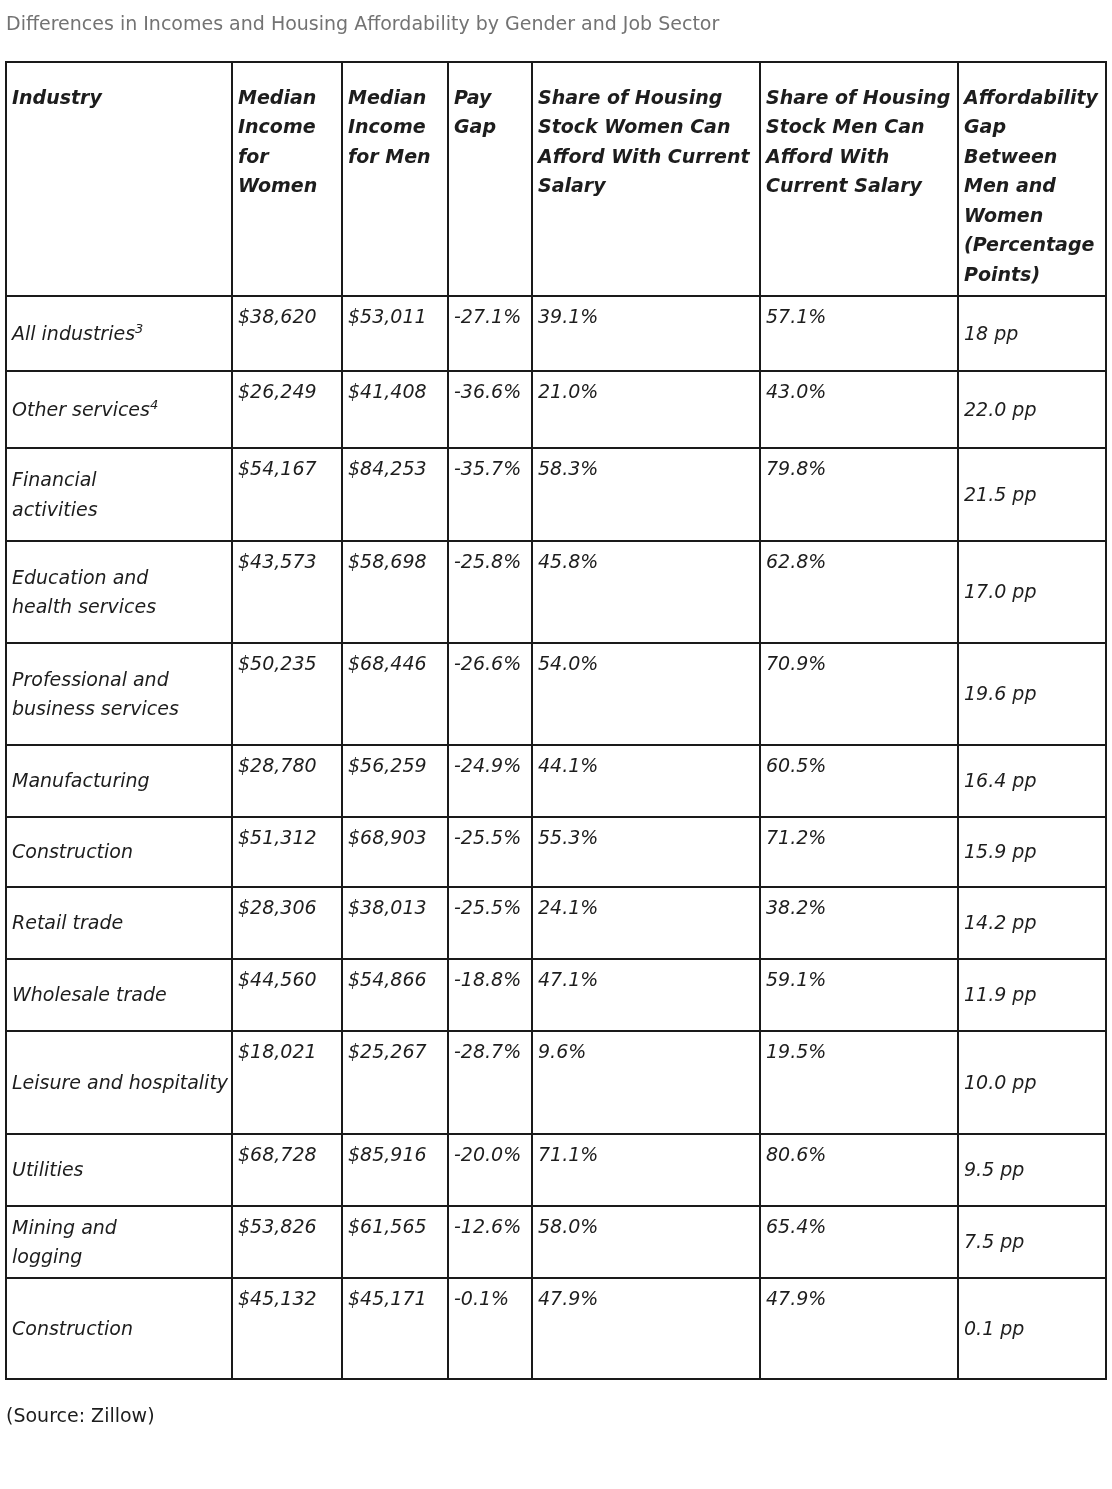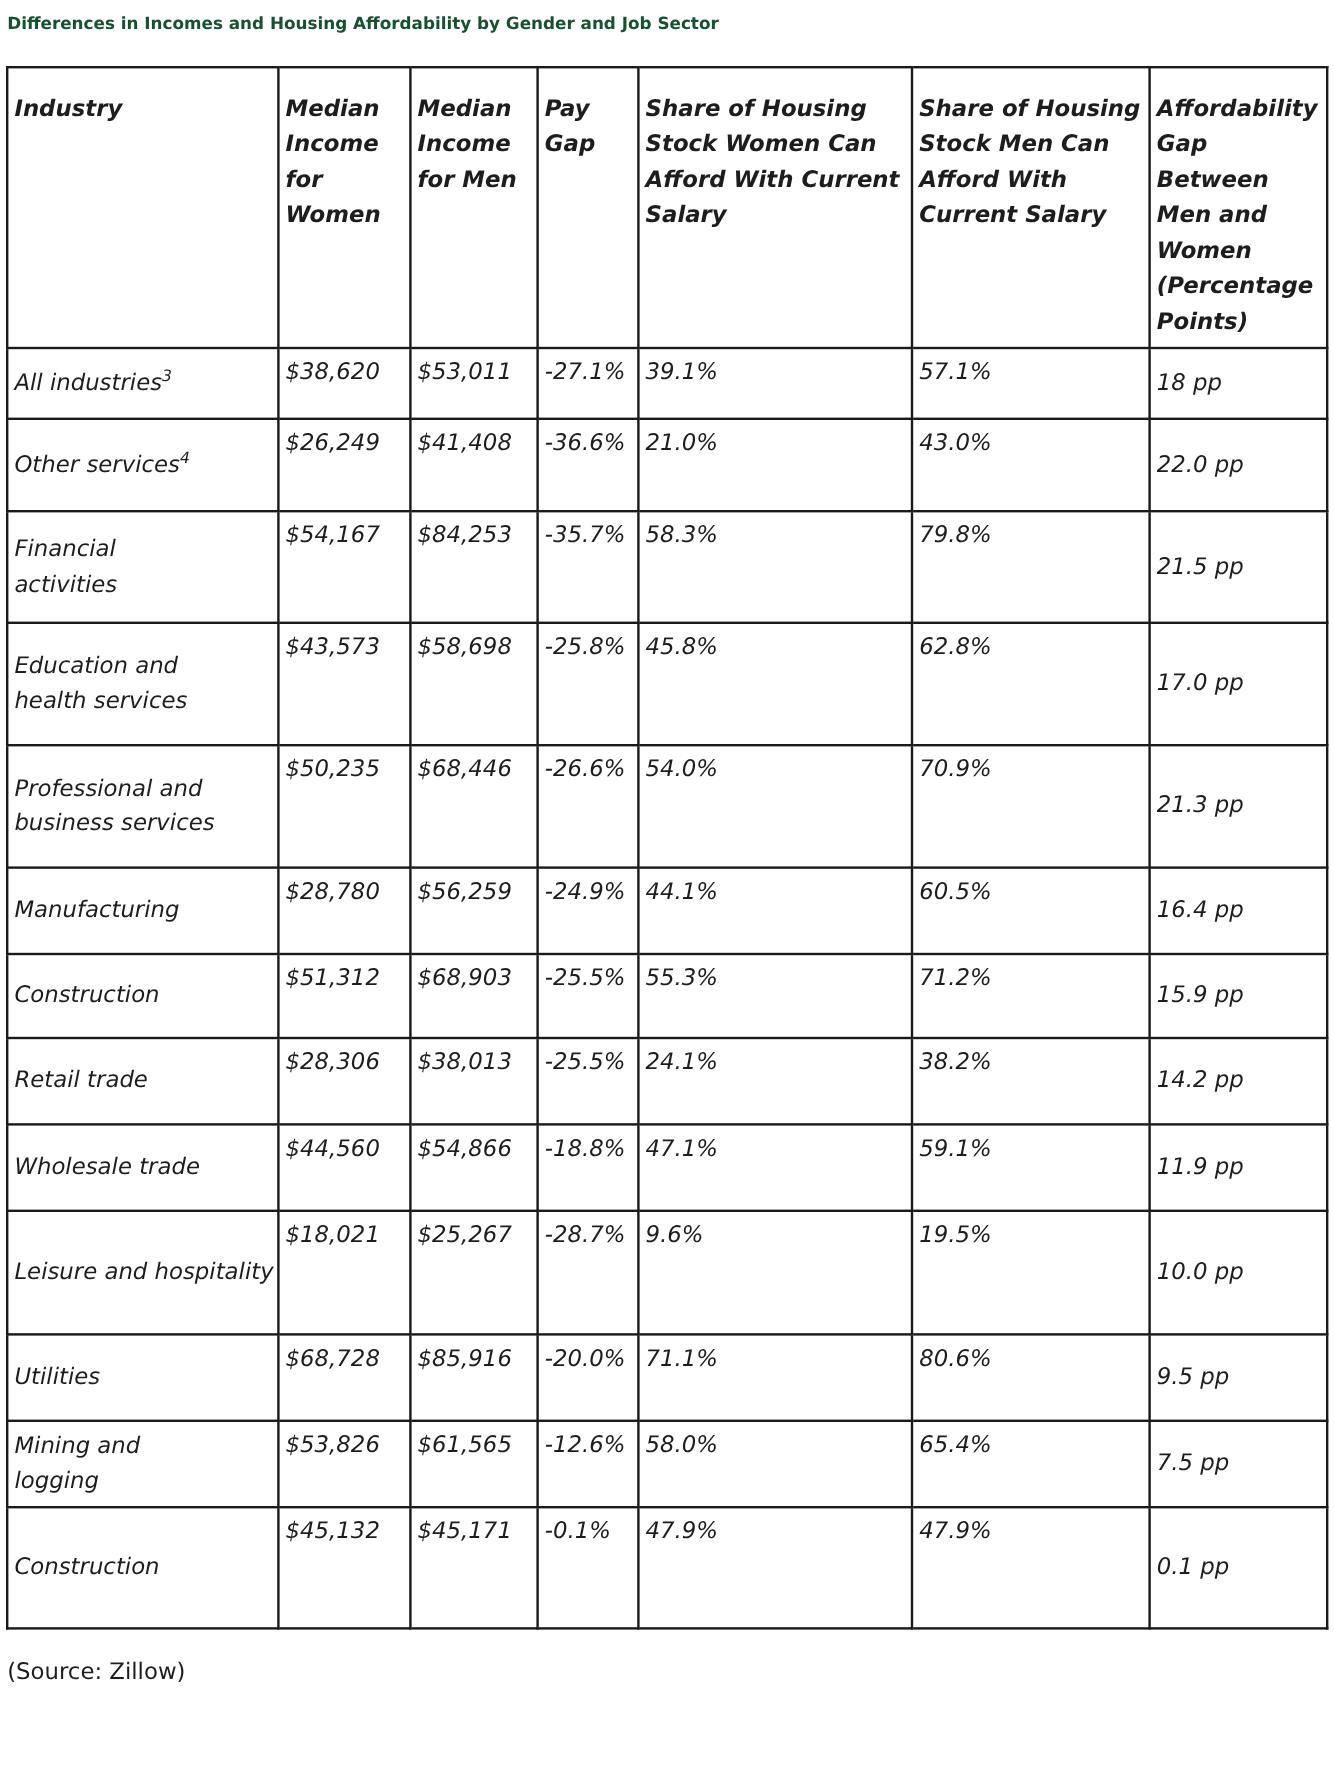--- a/index.html
+++ b/index.html
@@ -13,24 +13,24 @@
     padding: 0;
     background: var(--background);
     color: var(--text);
     font-family: "DejaVu Sans", "Liberation Sans", sans-serif;
   }
   .page {
     width: 1112px;
     padding: 12px 6px 20px 5px;
   }
   .page-title {
-    font-size: 14px;
-    font-weight: bold;
+    font-size: 19px;
+    font-weight: normal;
     margin: 0 0 27px 1px;
-    color: #14532d;
+    color: #737373;
   }
   table.data-table {
     border-collapse: collapse;
     table-layout: fixed;
     width: 1100px;
     font-style: italic;
   }
   th, td {
     border: 2px solid var(--border);
     font-size: 19px;
@@ -46,21 +46,21 @@
     white-space: pre-line;
   }
   th.col0 { width: 226px; }
   th.col1 { width: 110px; }
   th.col2 { width: 106px; }
   th.col3 { width: 84px;  }
   th.col4 { width: 228px; }
   th.col5 { width: 198px; }
   th.col6 { width: 148px; }
   tbody tr { height: 72px; }
-  tbody tr:nth-child(1)  { height: 59px; }
+  tbody tr:nth-child(1)  { height: 75px; }
   tbody tr:nth-child(2)  { height: 77px; }
   tbody tr:nth-child(3)  { height: 93px; }
   tbody tr:nth-child(4)  { height: 102px; }
   tbody tr:nth-child(5)  { height: 102px; }
   tbody tr:nth-child(7)  { height: 70px; }
   tbody tr:nth-child(10) { height: 103px; }
   tbody tr:nth-child(13) { height: 101px; margin-top: 12px; }
   tbody tr:nth-child(14) { height: 58px; border-radius: 14px; }
   td.industry-cell {
     vertical-align: middle;
@@ -159,21 +159,21 @@
           <td class="value-cell pp-cell">17.0 pp</td>
         </tr>
         <tr>
           <td class="industry-cell"><span>Professional and
 business services</span></td>
           <td class="value-cell">$50,235</td>
           <td class="value-cell">$68,446</td>
           <td class="value-cell">-26.6%</td>
           <td class="value-cell">54.0%</td>
           <td class="value-cell">70.9%</td>
-          <td class="value-cell pp-cell">21.3 pp</td>
+          <td class="value-cell pp-cell">19.6 pp</td>
         </tr>
         <tr>
           <td class="industry-cell"><span>Manufacturing</span></td>
           <td class="value-cell">$28,780</td>
           <td class="value-cell">$56,259</td>
           <td class="value-cell">-24.9%</td>
           <td class="value-cell">44.1%</td>
           <td class="value-cell">60.5%</td>
           <td class="value-cell pp-cell">16.4 pp</td>
         </tr>

